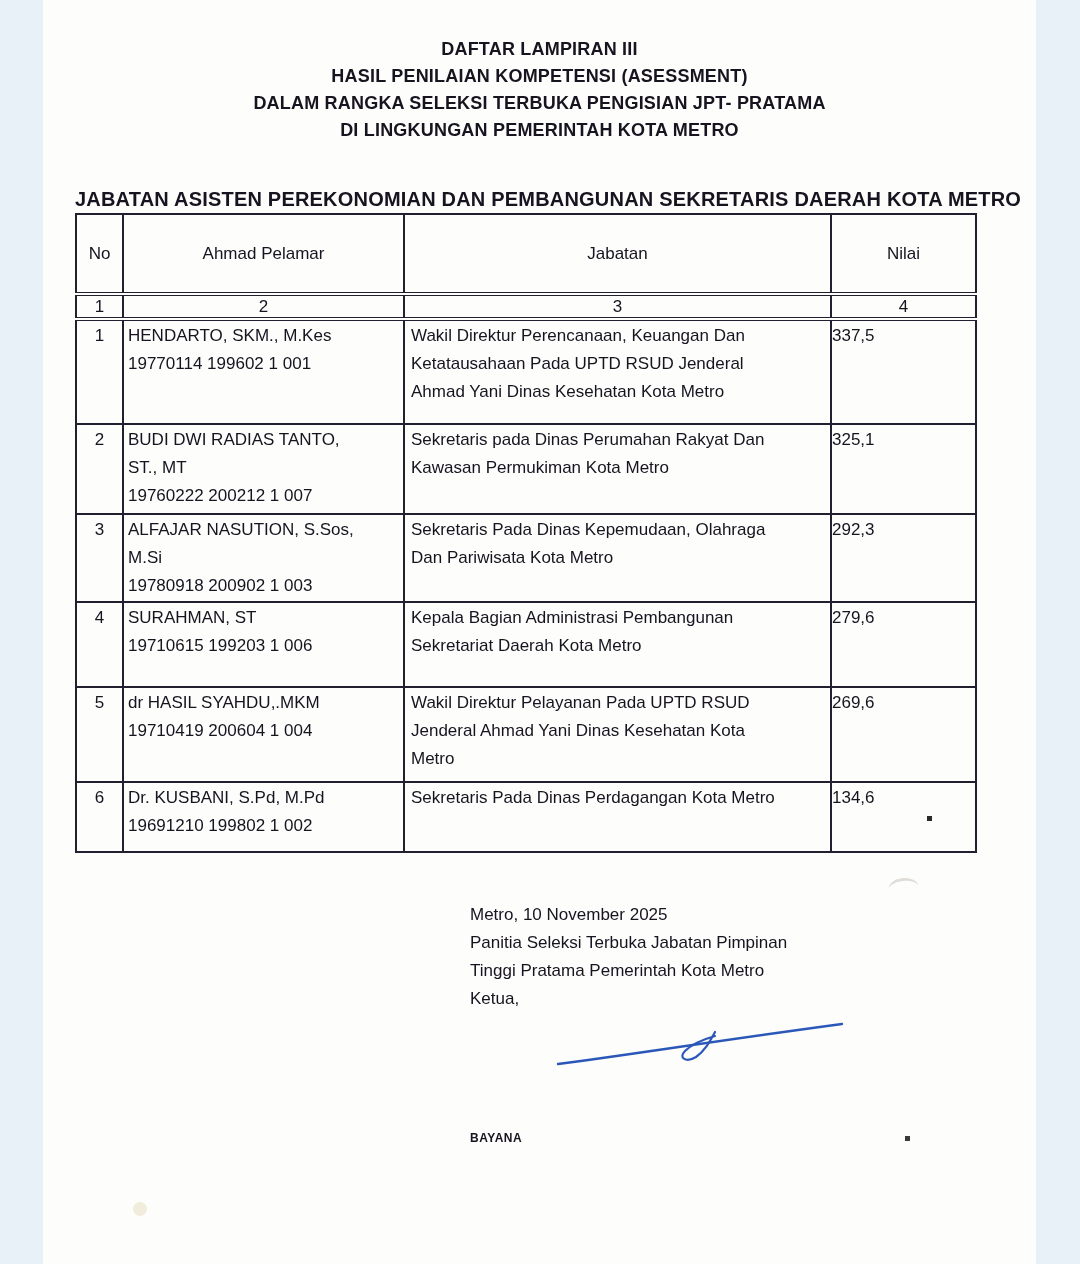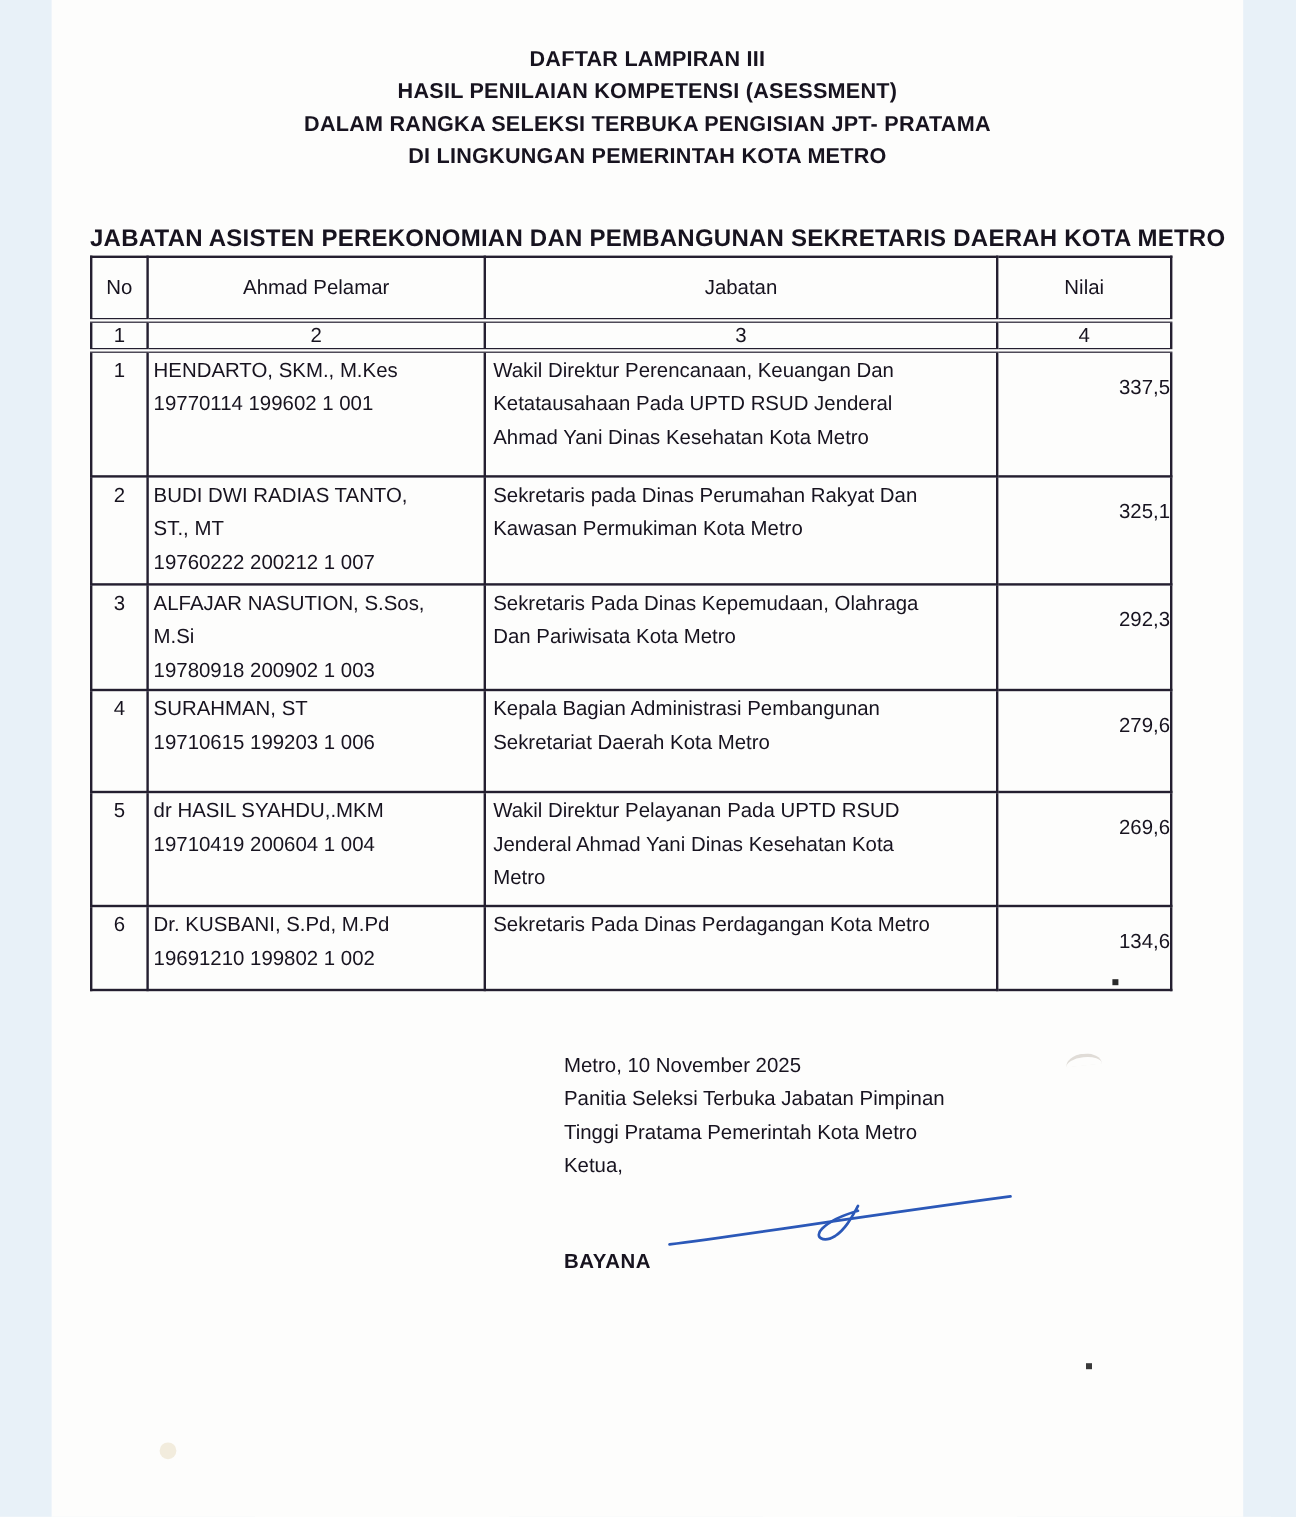--- a/index.html
+++ b/index.html
@@ -41,38 +41,38 @@
     width: 900px;
     margin-left: 32px;
     font-size: 17px;
   }
   .doc-table td {
     border: 2px solid var(--bline, #241f30);
     vertical-align: top;
     line-height: 28px;
   }
   tr.hdr td {
-    height: 53px;
+    height: 80px;
     text-align: center;
     vertical-align: middle;
     font-size: 17px;
   }
   tr.nums td {
     height: 25px;
     text-align: center;
     vertical-align: middle;
     line-height: 20px;
     border-top: 4px double var(--bline, #241f30);
     border-bottom: 4px double var(--bline, #241f30);
   }
   .c-no { text-align: center; padding-top: 1px; }
   .c-name { padding: 1px 4px; }
   .c-name .nm, .c-name .nip { display: block; white-space: pre-line; }
   .c-jab { padding: 1px 6px; white-space: pre-line; }
-  .c-nilai { text-align: right; padding-top: 15px; }
+  .c-nilai { text-align: left; padding-top: 1px; }
   tr.r1 { height: 105px; }
   tr.r2 { height: 90px; }
   tr.r3 { height: 85px; }
   tr.r4 { height: 85px; }
   tr.r5 { height: 95px; }
   tr.r6 { height: 70px; }
   .sig-block {
     margin-top: 48px;
     margin-left: 427px;
     width: 440px;
@@ -81,21 +81,22 @@
     font-size: 17px;
     line-height: 28px;
   }
   .sig-stroke {
     display: block;
     margin: 6px 0 0 85px;
     width: 290px;
     height: 50px;
   }
   .signer-name {
-    font-size: 17px;
+    margin-top: 62px;
+    font-size: 12px;
     font-weight: 700;
     letter-spacing: 0.5px;
   }
   
   .dot { position: absolute; background: #2a2a2a; }
   .dot-a { left: 884px; top: 816px; width: 5px; height: 5px; }
   .dot-b { left: 862px; top: 1136px; width: 5px; height: 5px; background: #3a3a3a; }
   .smudge {
     position: absolute; left: 845px; top: 878px;
     width: 30px; height: 10px;

